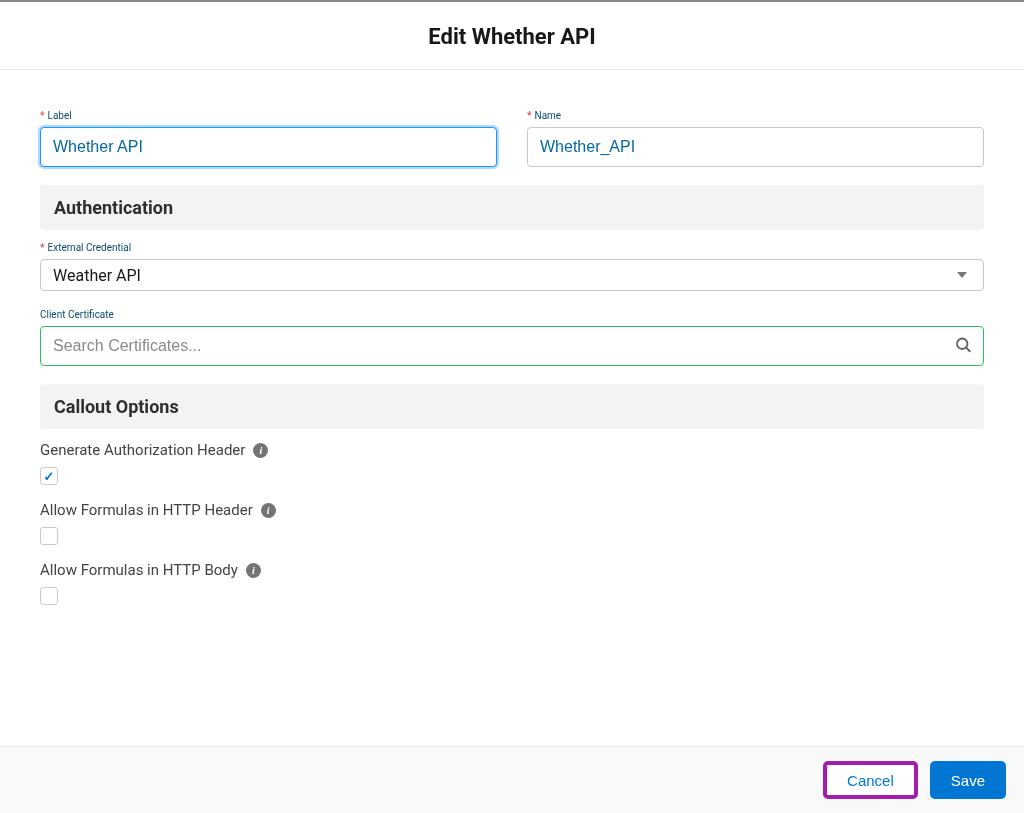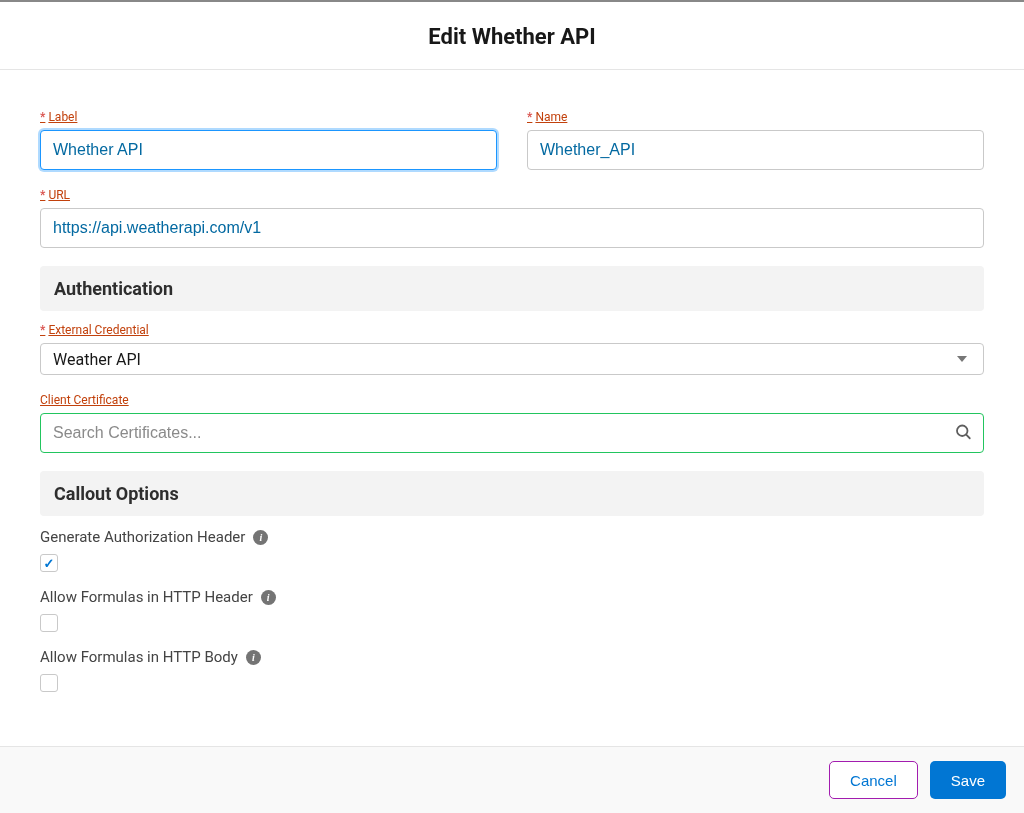--- a/index.html
+++ b/index.html
@@ -40,24 +40,23 @@
     }
     .field {
       flex: 1;
       display: flex;
       flex-direction: column;
     }
     .field-full {
       width: 100%;
     }
     .label {
-      font-size: 12px;
-      color: #c2410c;
+      font-size: 10px;
+      color: #0c4a6e;
       margin-bottom: 6px;
-      text-decoration: underline;
     }
     .required::before {
       content: "*";
       color: #d9534f;
       margin-right: 3px;
       font-weight: 600;
     }
     .text-input {
       height: 40px;
       border: 1px solid #c9c9c9;
@@ -197,21 +196,21 @@
       border-radius: 5px;
       font-size: 15px;
       cursor: pointer;
       border: 1px solid transparent;
       display: inline-flex;
       align-items: center;
       justify-content: center;
     }
     .btn-cancel {
       background: #fff;
-      border: 1px solid #a21caf;
+      border: 4px solid #a21caf;
       color: #0176d3;
     }
     .btn-save {
       background: #0176d3;
       color: #fff;
       font-weight: 500;
     }
     .spacer-bottom {
       height: 90px;
     }
@@ -230,26 +229,20 @@
       <div class="field">
         <span class="label required">Label</span>
         <input type="text" class="text-input focused" value="Whether API" style="">
       </div>
       <div class="field">
         <span class="label required">Name</span>
         <input type="text" class="text-input" value="Whether_API" style="">
       </div>
     </div>
 
-    <div class="row">
-      <div class="field field-full">
-        <span class="label required">URL</span>
-        <input type="text" class="text-input" value="https://api.weatherapi.com/v1" style="">
-      </div>
-    </div>
 
     <div class="section-header">
       <h2>Authentication</h2>
     </div>
 
     <div class="field field-full" style="margin-bottom:18px;">
       <span class="label required">External Credential</span>
       <div class="select-wrap">
         <div class="select">
           <span>Weather API</span>

